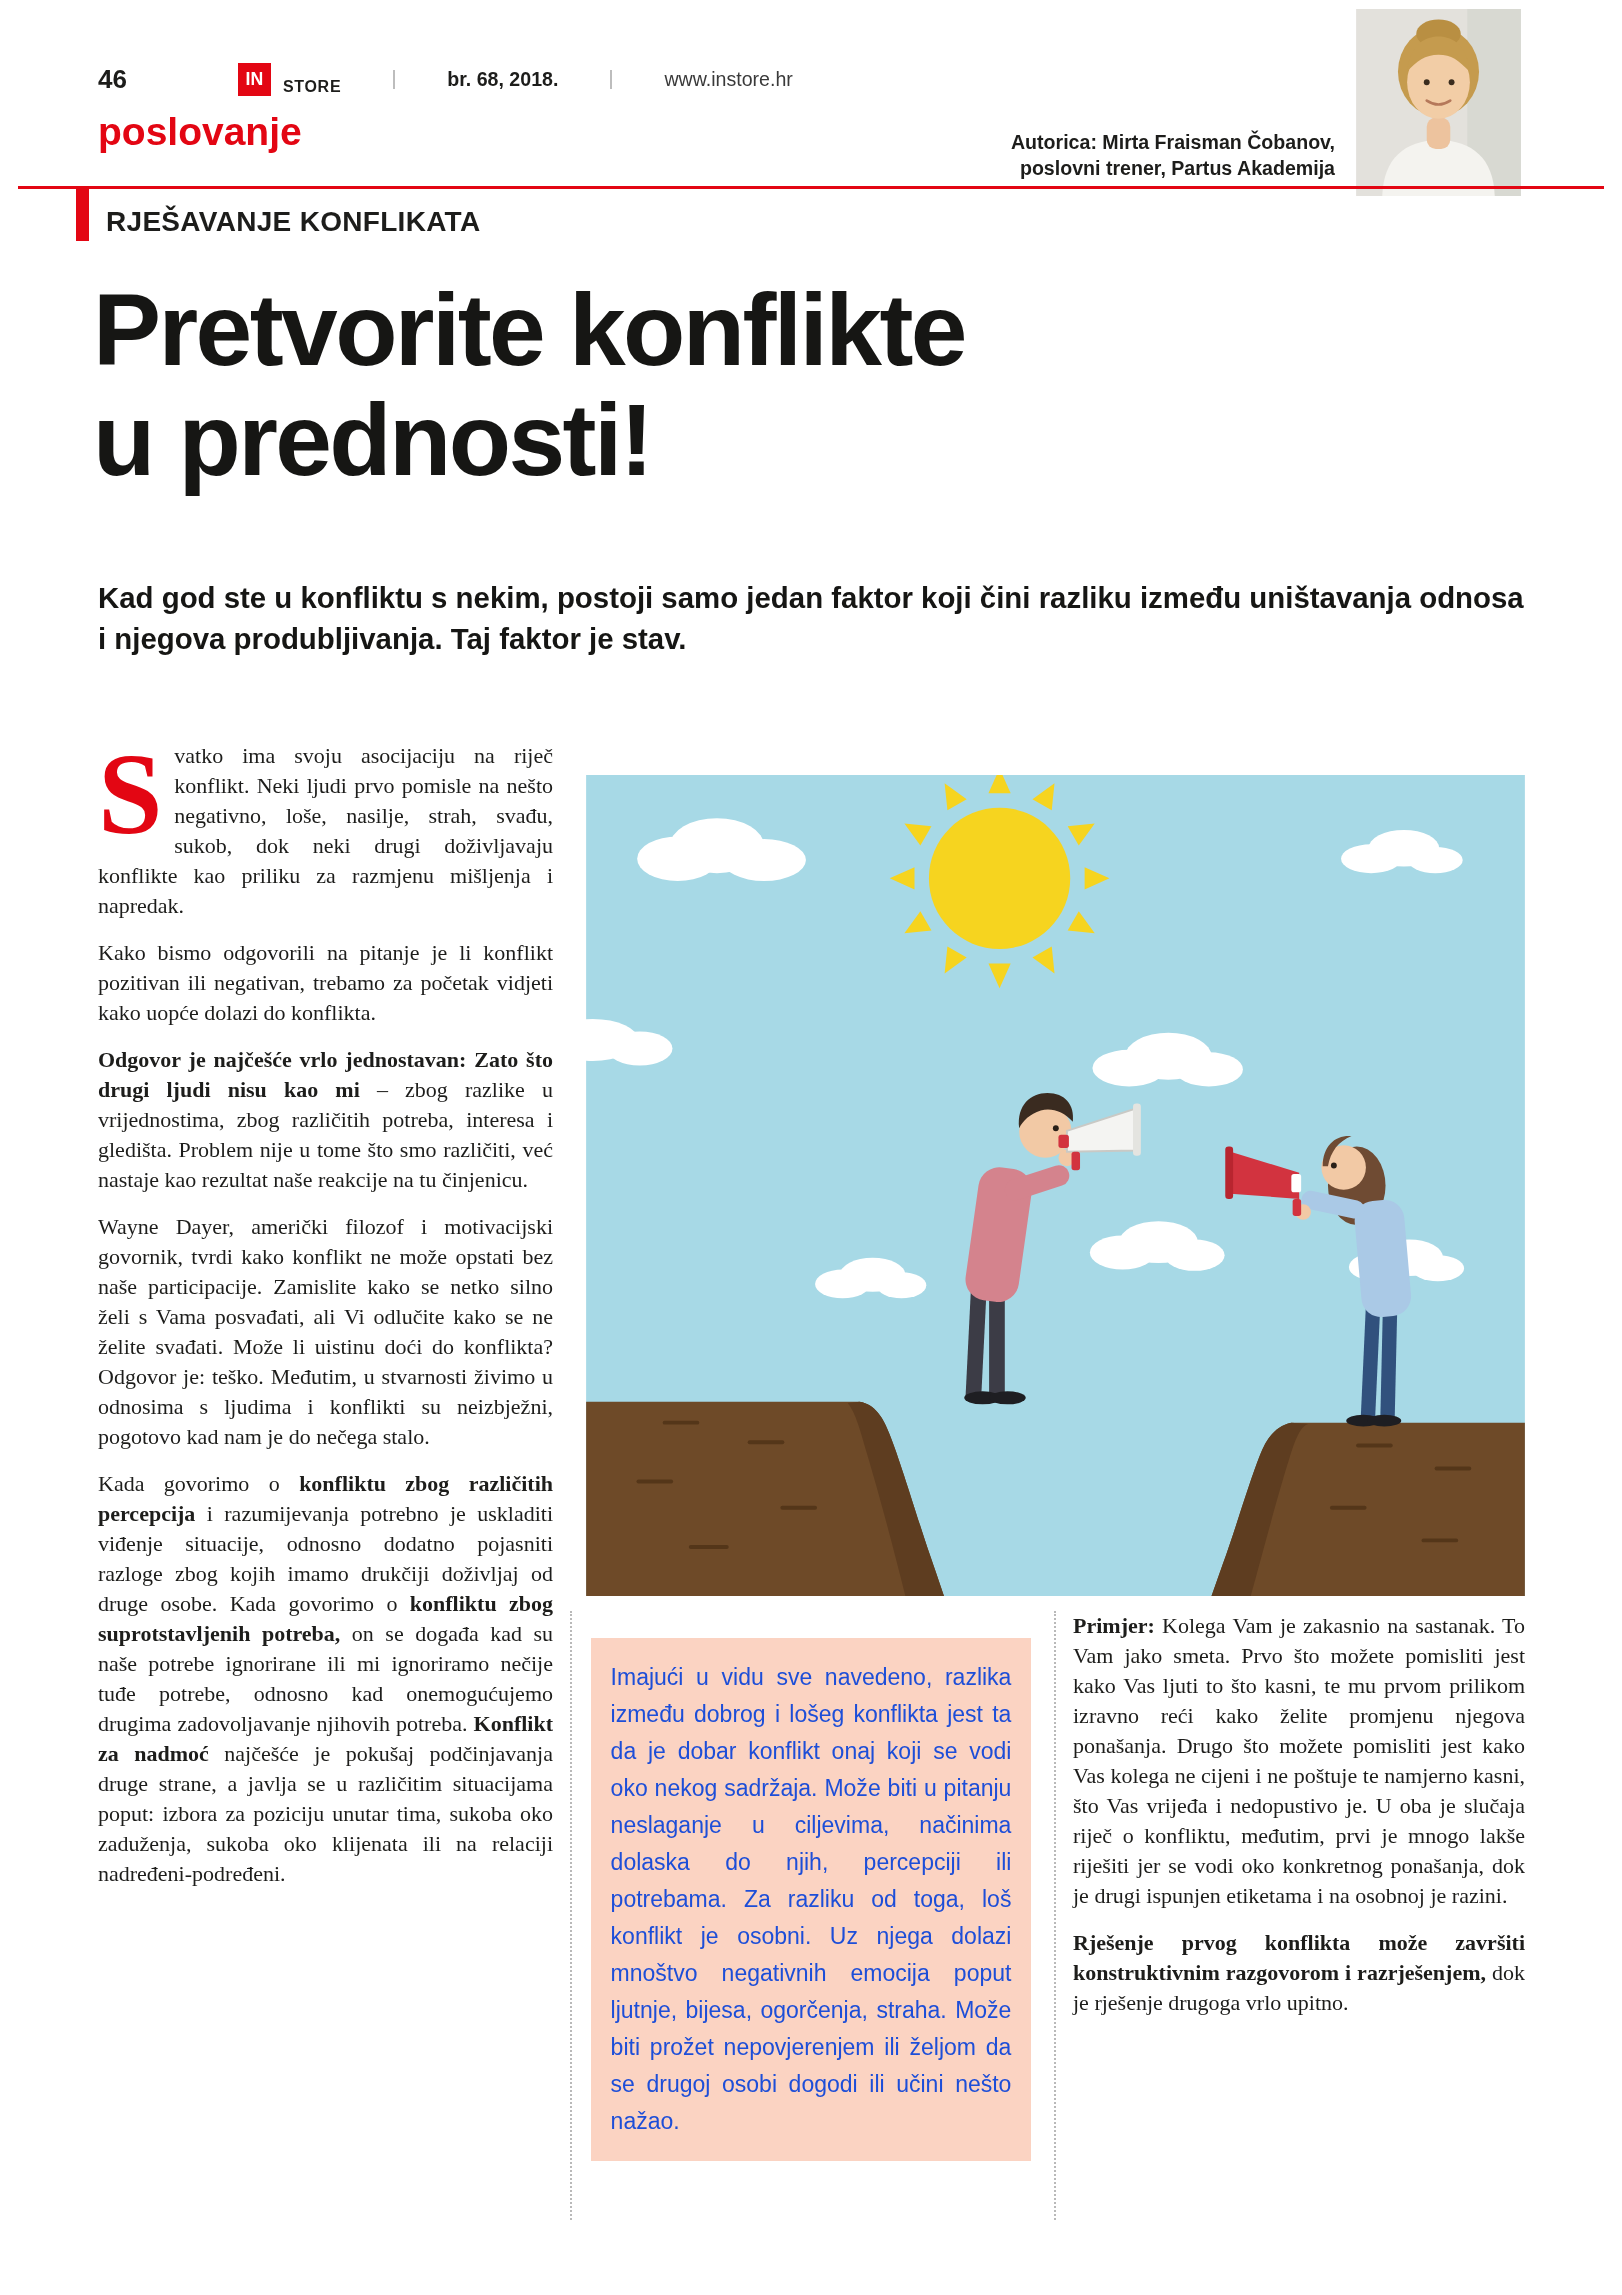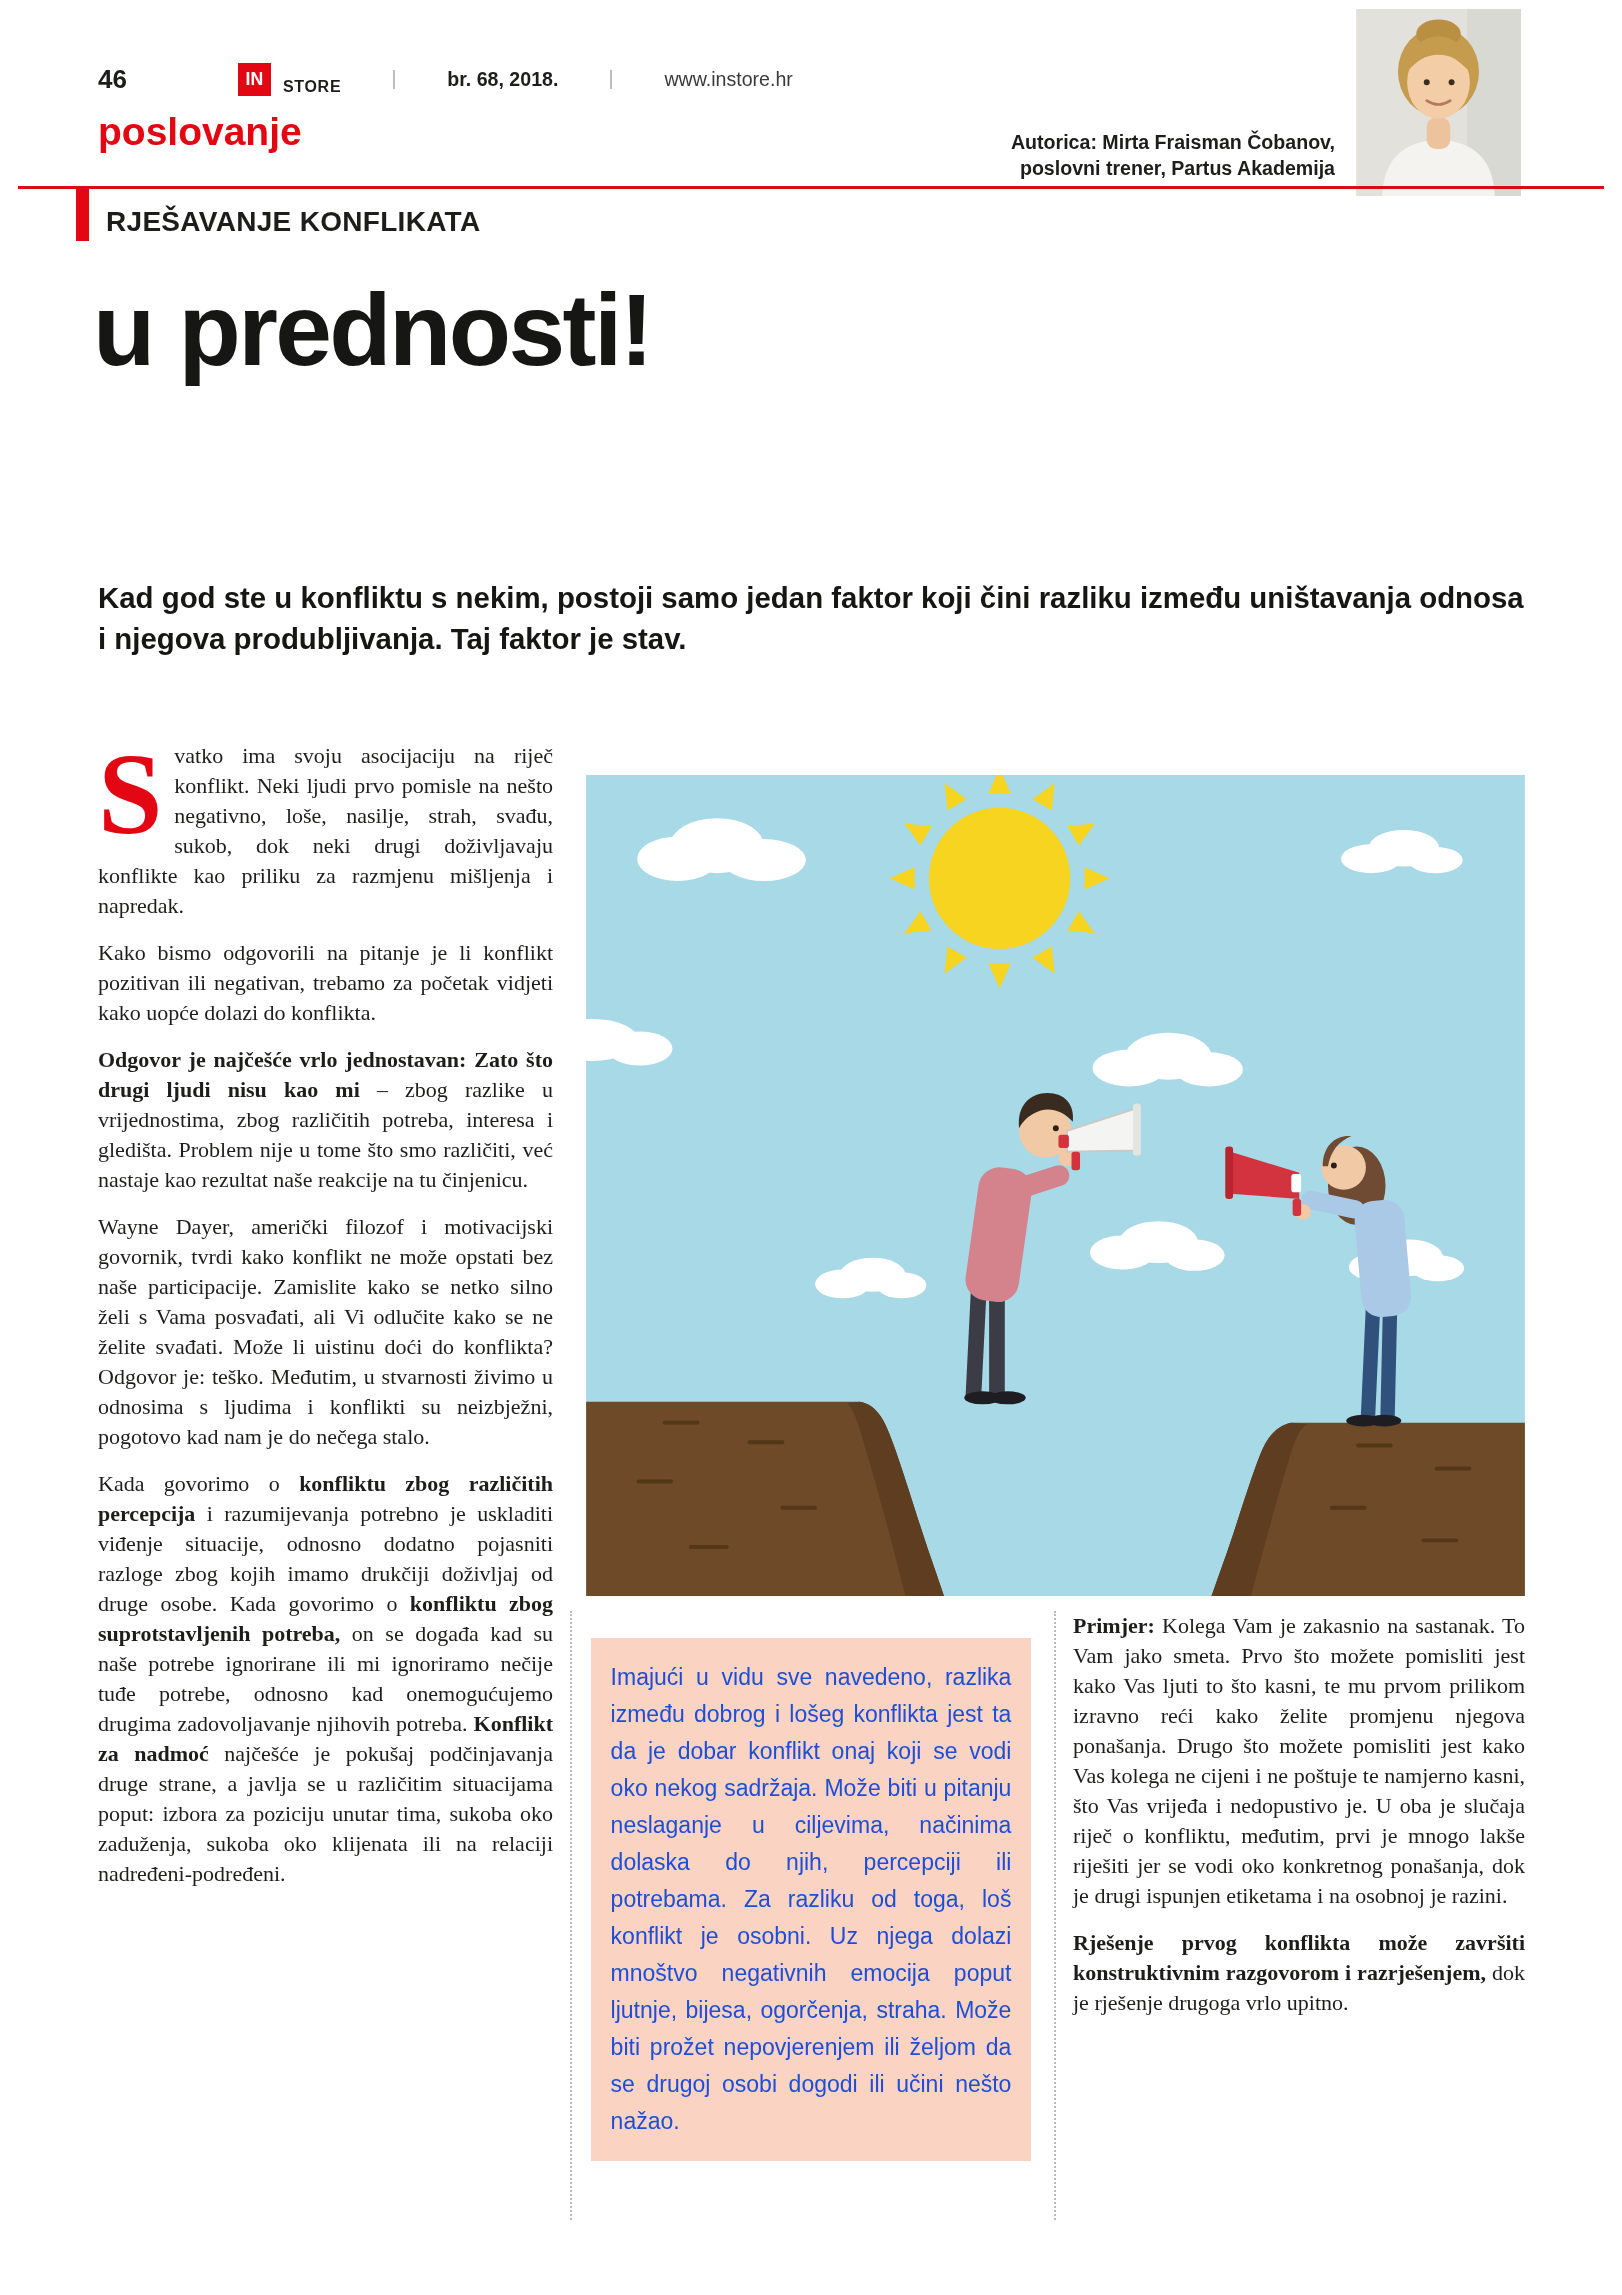--- a/index.html
+++ b/index.html
@@ -105,20 +105,21 @@
   </div>
 
   <div class="red-rule"></div>
 
   <div class="kicker">
     <span class="kicker-bar"></span>
     <span class="kicker-text">RJEŠAVANJE KONFLIKATA</span>
   </div>
 
   <h1 class="headline">
+    <span>Pretvorite konflikte</span>
     <span>u prednosti!</span>
   </h1>
 
   <p class="lead">Kad god ste u konfliktu s nekim, postoji samo jedan faktor koji čini razliku između uništavanja odnosa i njegova produbljivanja. Taj faktor je stav.</p>
 
   <section>
 
     <div class="col col1">
       <p class="para"><span class="dropcap">S</span><span>vatko ima svoju asocijaciju na riječ konflikt. Neki ljudi prvo pomisle na nešto negativno, loše, nasilje, strah, svađu, sukob, dok neki drugi doživljavaju konflikte kao priliku za razmjenu mišljenja i napredak.</span></p>
       <p class="para">Kako bismo odgovorili na pitanje je li konflikt pozitivan ili negativan, trebamo za početak vidjeti kako uopće dolazi do konflikta.</p>

